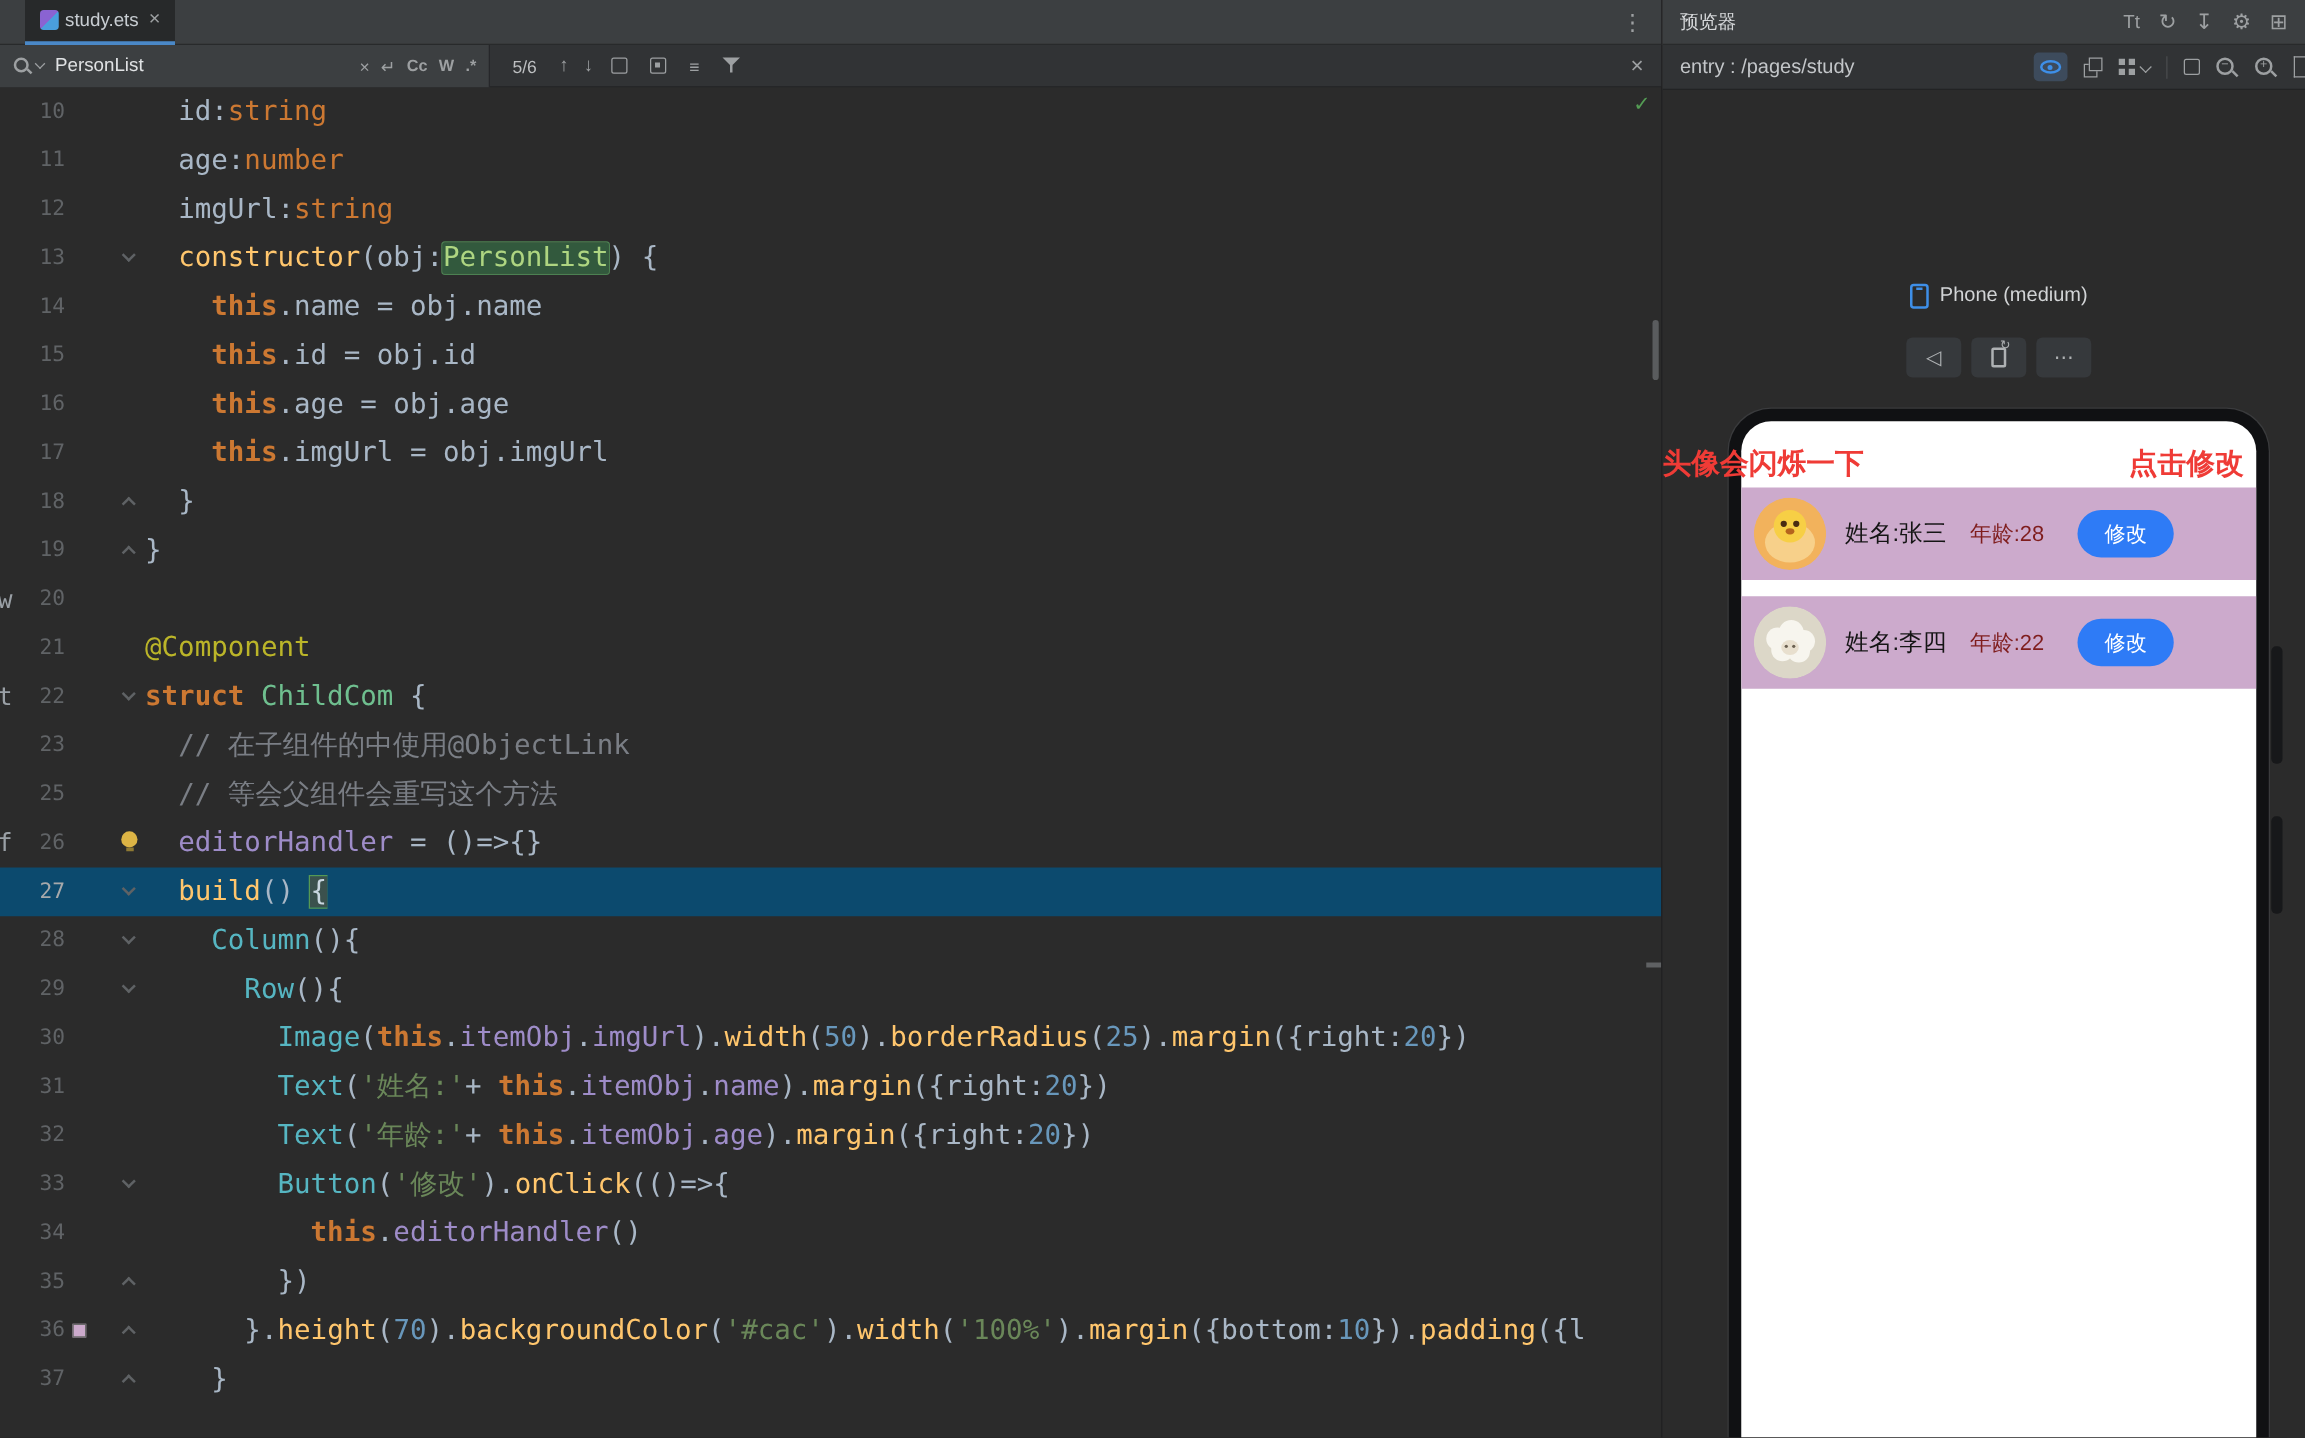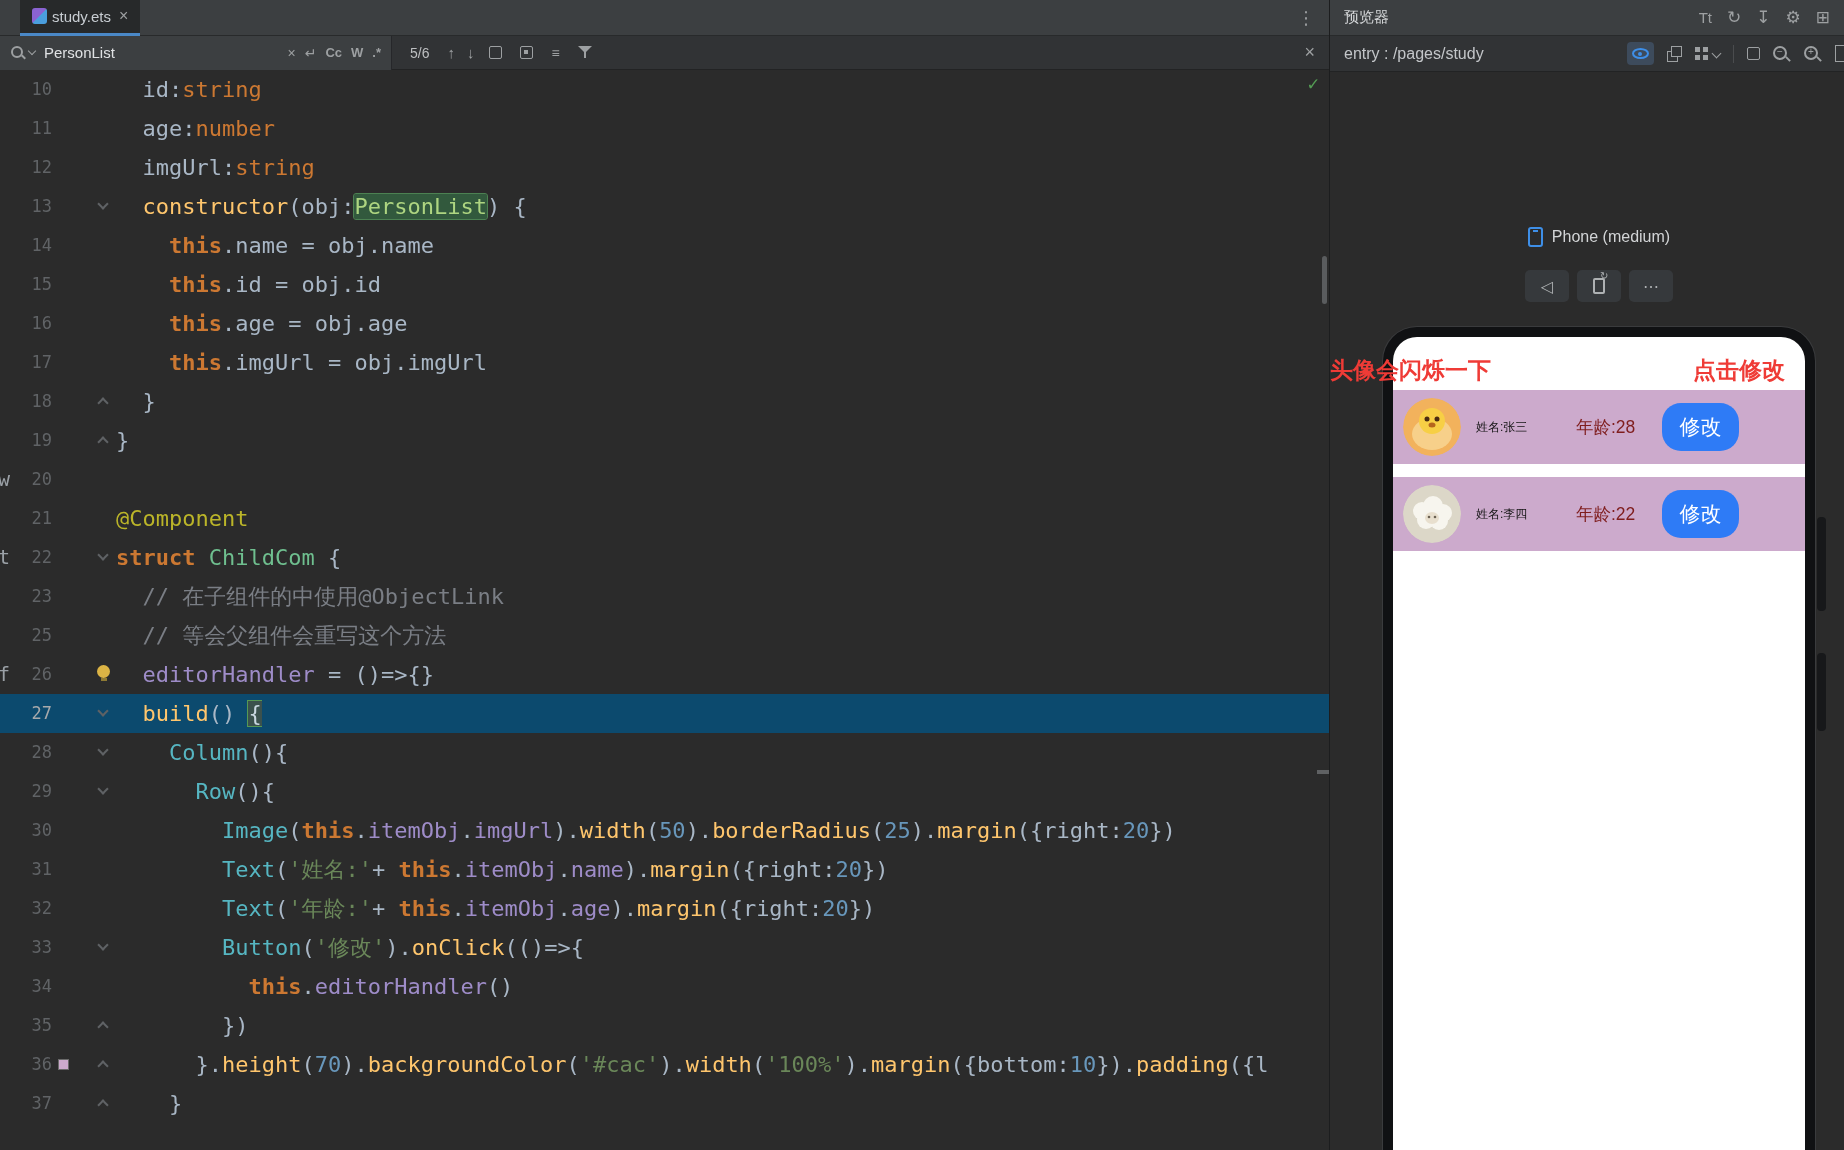--- a/index.html
+++ b/index.html
@@ -96,27 +96,27 @@
   .i-phone::after{content:"";position:absolute;left:3px;top:1px;width:5px;height:2px;background:#3e8fe8}
   .device-controls{position:absolute;left:53px;top:198px;width:432px;display:flex;justify-content:center;gap:8px}
   .dc-btn{width:44px;height:32px;background:#36393c;border:none;border-radius:5px;color:#aeb1b3;font-size:16px;display:flex;align-items:center;justify-content:center;cursor:pointer}
   .i-rotate{width:12px;height:16px;border:2px solid #aeb1b3;border-radius:2px;position:relative}
   .i-rotate::after{content:"↻";position:absolute;left:5px;top:-10px;font-size:10px;color:#aeb1b3}
 
   .phone{position:absolute;left:53px;top:255px;width:432px;height:900px;background:#101113;border-radius:34px;box-shadow:0 0 0 1px #3a3b3d}
   .screen{position:absolute;left:10px;top:10px;right:10px;bottom:10px;background:#ffffff;border-radius:24px;overflow:hidden;padding-top:53px}
   .ov{position:absolute;font-weight:bold;font-size:23px;z-index:3;font-family:"Liberation Sans",sans-serif}
   .ov-left{left:-53px;top:28px}
-  .ov-right{right:30px;top:28px}
+  .ov-right{right:20px;top:28px}
   .p-row{height:74px;display:flex;align-items:center;padding-left:10px;margin-bottom:13px}
   .p-avatar{width:58px;height:58px;border-radius:50%;overflow:hidden;flex:none}
   .p-avatar svg{display:block;width:58px;height:58px}
-  .p-name{margin-left:15px;width:100px;color:#151515;font-size:12px}
+  .p-name{margin-left:15px;width:100px;color:#151515;font-size:19px}
   .p-age{color:#7f1d1d;font-size:17.5px}
-  .p-btn{margin-left:auto;margin-right:66px;width:77px;height:48px;border:none;border-radius:19px;color:#fff;font-size:21px;cursor:pointer}
+  .p-btn{margin-left:auto;margin-right:66px;width:77px;height:38px;border:none;border-radius:19px;color:#fff;font-size:17px;cursor:pointer}
   .side-btn{position:absolute;background:#17181a;border-radius:4px;width:9px}
   .b1{left:487px;top:445px;height:94px}
   .b2{left:487px;top:581px;height:78px}
 </style>
 </head>
 <body>
 
 <div class="app">
 
   <div class="editor-pane">

